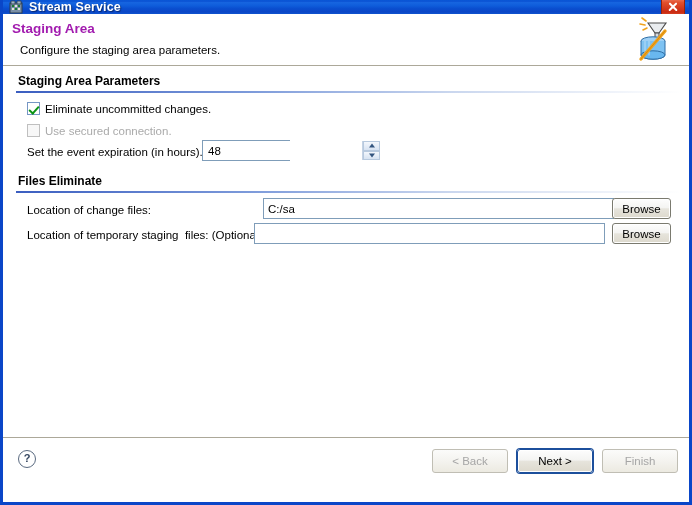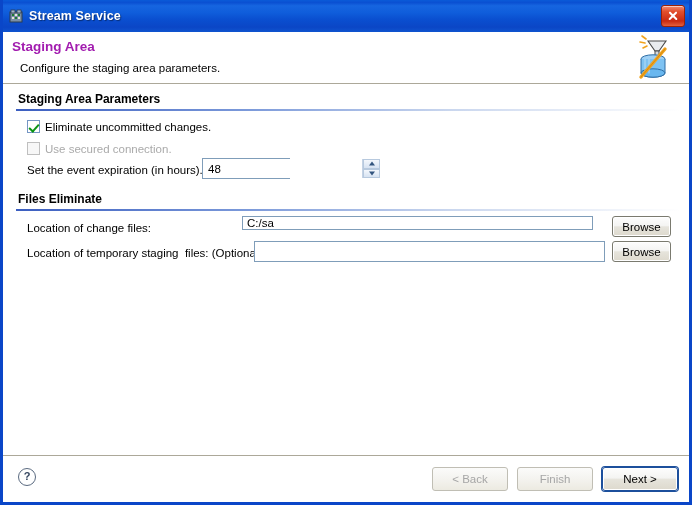--- a/index.html
+++ b/index.html
@@ -18,21 +18,21 @@
     height: 505px;
     box-sizing: border-box;
     background: #ffffff;
     border: 3px solid #0a46c8;
     border-top: none;
     overflow: hidden;
   }
 
   
   #titlebar {
-    height: 32px;
+    height: 14px;
     box-sizing: border-box;
     background: linear-gradient(to bottom,
         #0a5ad8 0%,
         #0a50d2 8%,
         #1665e0 18%,
         #0f5ddb 40%,
         #0a4fd0 60%,
         #0b46c6 85%,
         #0f54cf 100%);
     display: flex;
@@ -363,31 +363,31 @@
       <span class="sp-btns">
         <span class="sp-btn up"></span>
         <span class="sp-btn down"></span>
       </span>
     </div>
 
     <div class="section-title" style="left:15px; top:108px;">Files Eliminate</div>
     <div class="section-rule" style="left:13px; top:125px; width:665px;"></div>
 
     <div class="field-label" style="left:24px; top:138px;">Location of change files:</div>
-    <input class="txt-input" style="left: 239px; top: 132px; width: 351px; height: 14px;" type="text" value="C:/sa">
+    <input class="txt-input" style="left: 260px; top: 132px; width: 351px; height: 21px;" type="text" value="C:/sa">
     <button class="btn browse" style="left:609px; top:132px; width:59px; height:21px;">Browse</button>
 
     <div class="field-label" style="left:24px; top:163px;">Location of temporary staging  files: (Optional)</div>
     <input class="txt-input" style="left: 251px; top: 157px; width: 351px; height: 21px;" type="text" value="">
     <button class="btn browse" style="left:609px; top:157px; width:59px; height:21px;">Browse</button>
 
   </div>
 
   <div id="footer">
     <span class="help-icon">?</span>
     <div class="btn-row">
       <button class="btn" disabled="">&lt; Back</button>
+      <button class="btn focused">Next &gt;</button>
       <button class="btn" disabled="">Finish</button>
-      <button class="btn focused">Next &gt;</button>
     </div>
   </div>
 
 </div>
 
 </body></html>

